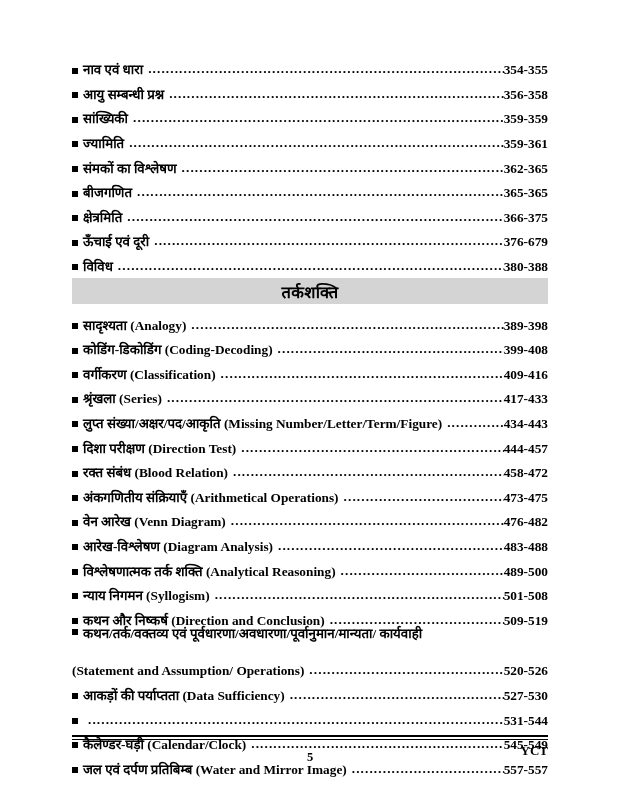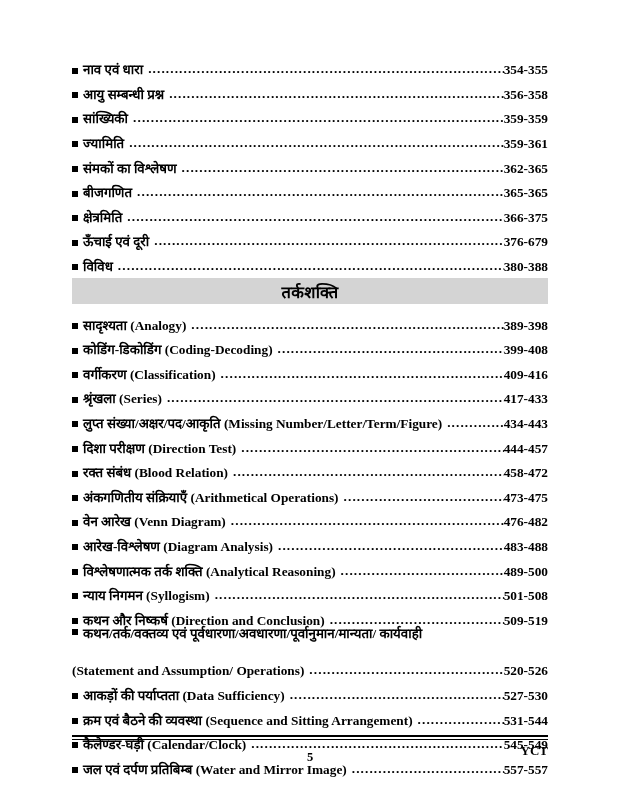--- a/index.html
+++ b/index.html
@@ -295,21 +295,20 @@
 
     <div id="after-list">
         <div class="toc-row gap">
           <span class="bullet"></span>
           <span class="title">आकड़ों की पर्याप्तता (Data Sufficiency)</span>
           <span class="leader"></span>
           <span class="pages">527-530</span>
         </div>
         <div class="toc-row gap">
           <span class="bullet"></span>
-          <span class="title">क्रम एवं बैठने की व्यवस्था (Sequence and Sitting Arrangement)</span>
           <span class="leader"></span>
           <span class="pages">531-544</span>
         </div>
         <div class="toc-row gap">
           <span class="bullet"></span>
           <span class="title">कैलेण्डर-घड़ी (Calendar/Clock)</span>
           <span class="leader"></span>
           <span class="pages">545-549</span>
         </div>
         <div class="toc-row gap">

